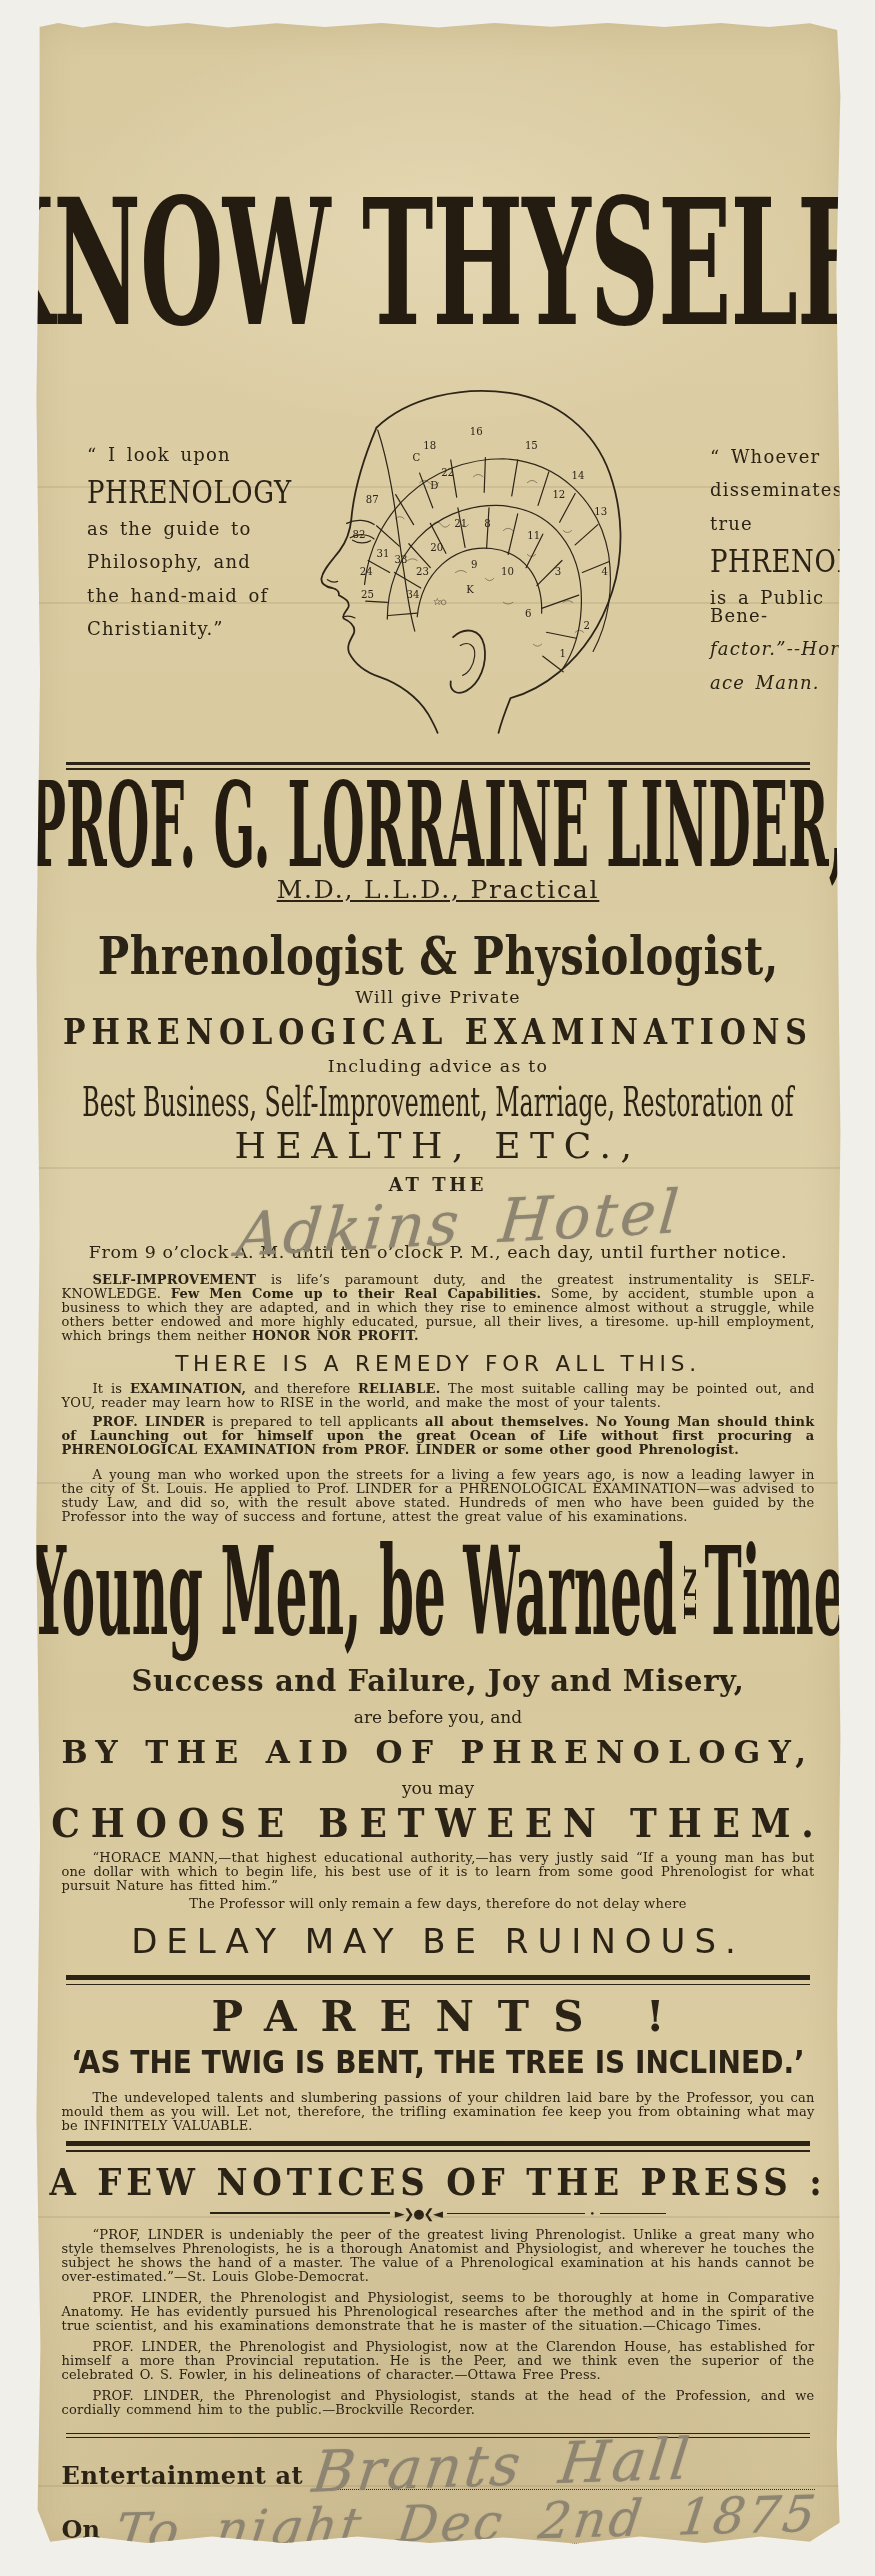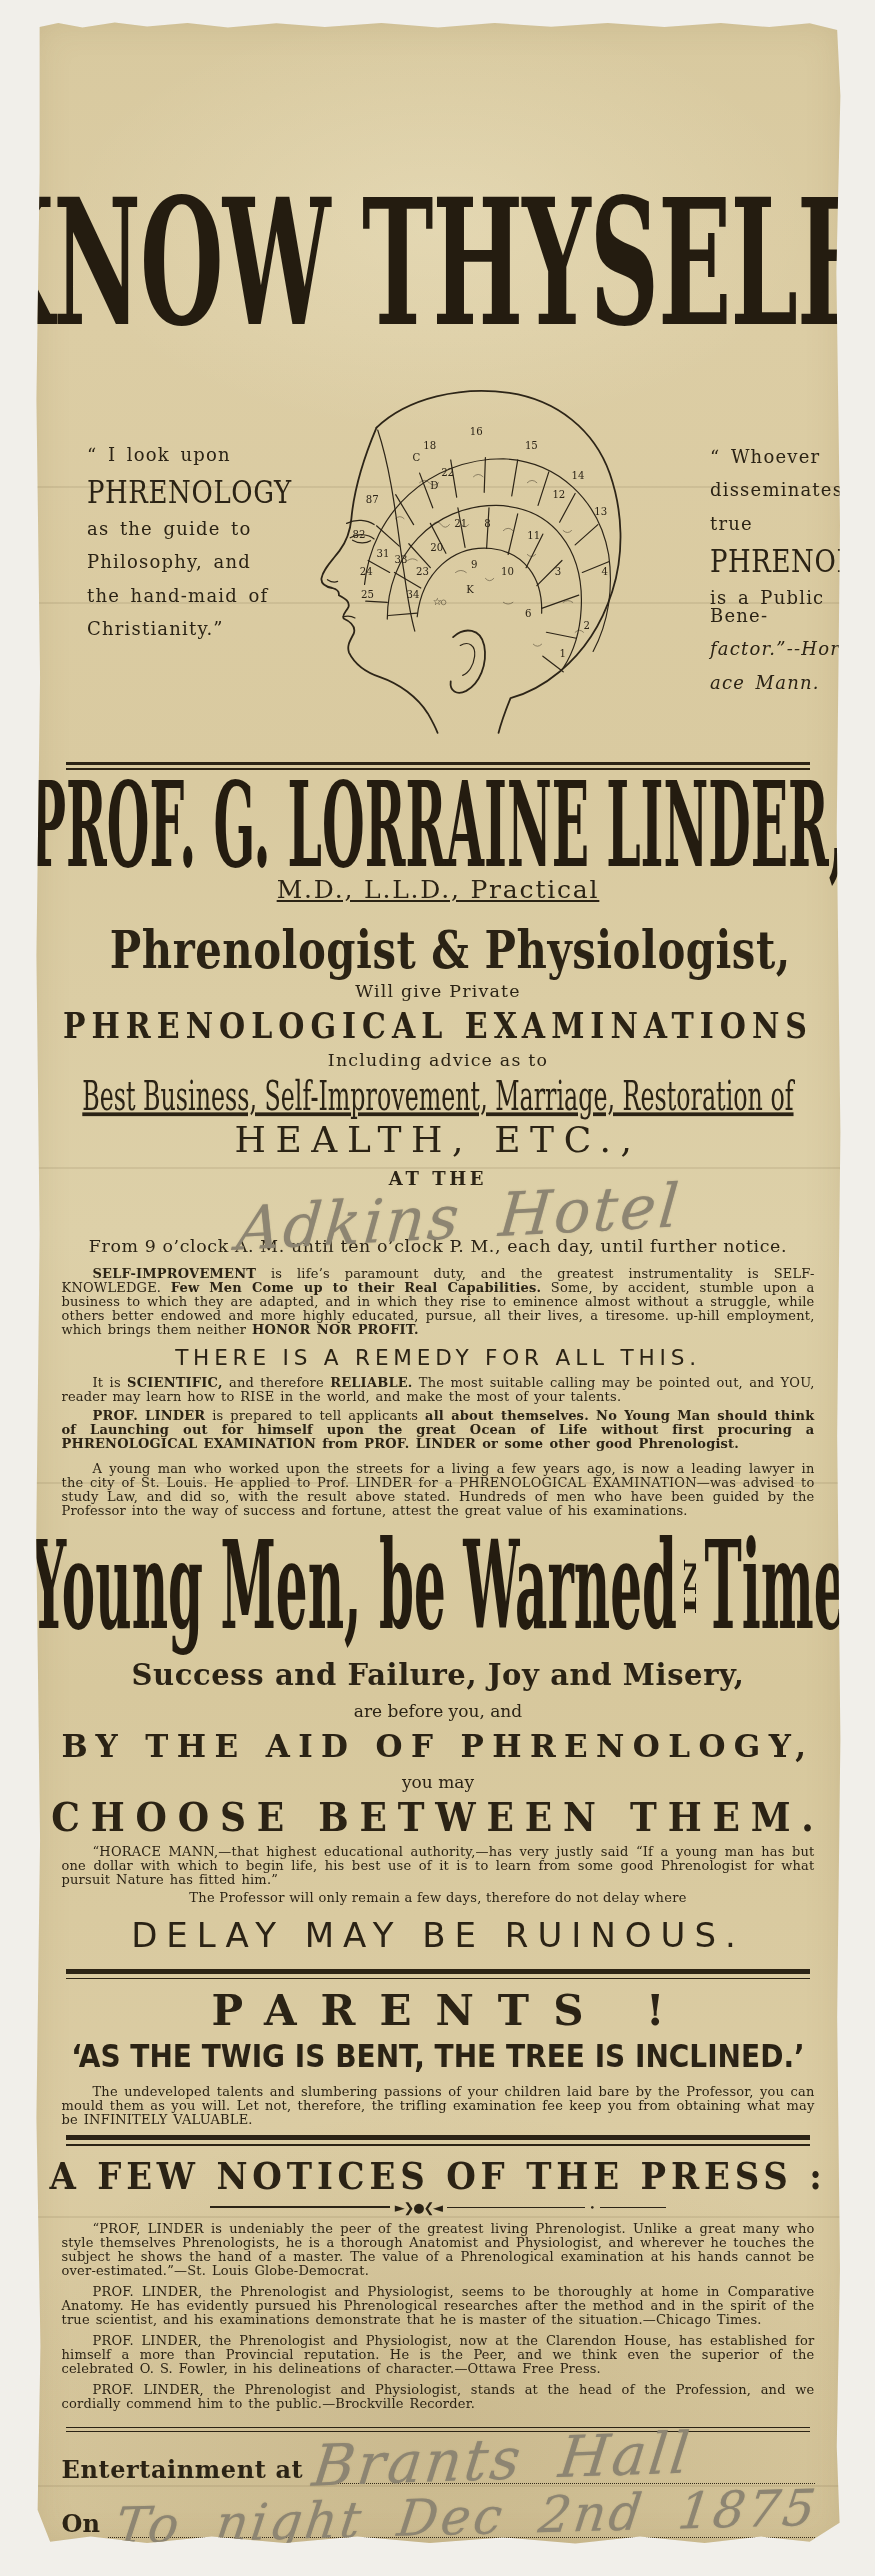--- a/index.html
+++ b/index.html
@@ -49,26 +49,26 @@
 
   .rule-pair { width:92%; margin:3.6px auto 0; }
   .rule-pair .r1 { height:2.4px; background:#2b2315; }
   .rule-pair .r2 { height:1.8px; background:#2b2315; margin-top:3.6px; }
   .rule-pair.heavy .r1 { height:4.8px; }
   .rule-pair.thin .r1 { height:1.2px; } .rule-pair.thin .r2 { height:1.2px; margin-top:3px; }
 
   .name-wrap { margin-top:6px; height:97px; }
   .name-inner { font-size:79px; transform:scale(0.62,1.5); color:#241c10; }
   .degrees { margin-top:2.4px; font-size:25px; letter-spacing:1.8px;text-decoration:underline; }
-  .prof-wrap { margin-top:18px; height:53px;justify-content:flex-end; }
+  .prof-wrap { margin-top:24px; height:53px; }
   .prof-inner { font-size:48px; transform:scale(0.87,1.1); letter-spacing:0.6px; }
   .small-lead { margin-top:6px; font-size:17.4px; letter-spacing:1.2px; }
   .exams-wrap { margin-top:7.2px; height:35px; }
   .exams-inner { font-size:30px; letter-spacing:6px; transform:scaleY(1.15); }
-  .best-wrap { margin-top:7.2px; height:37px;text-decoration:underline; }
+  .best-wrap { margin-top:7.2px; height:37px; }
   .best-inner { font-size:33px; transform:scale(0.72,1.25); }
   .health { margin-top:4.8px; font-size:36px; letter-spacing:9.6px; font-weight:normal; }
   .at-the { margin-top:8.4px; font-size:18px; font-weight:bold; letter-spacing:3.6px; }
 
   .handwriting { font-style:italic; color:#8d8572; letter-spacing:3px; word-spacing:15.6px;
     text-shadow:0 0 1.2px rgba(135,125,100,.55); white-space:nowrap; }
   .venue-hw { height:35px; margin-top:-6px; text-align:center; }
   .venue-hw .handwriting { display:inline-block; font-size:60px; transform:rotate(-3deg) skewX(-8deg) translateX(21px); }
 
   .hours { margin-top:18px; font-size:17.4px; letter-spacing:0.6px; }
@@ -286,21 +286,21 @@
   <div class="at-the center">AT THE</div>
   <div class="venue-hw">
     <span class="handwriting">Adkins Hotel</span>
   </div>
   <div class="hours center">From 9 o’clock A. M. until ten o’clock P. M., each day, until further notice.</div>
 
   <p class="para"><span class="bold-slab">SELF-IMPROVEMENT</span><span> is life’s paramount duty, and the greatest instrumentality is SELF-KNOWLEDGE.  </span><span class="bold-slab">Few Men Come up to their Real Capabilities.</span><span>  Some, by accident, stumble upon a business to which they are adapted, and in which they rise to eminence almost without a struggle, while others better endowed and more highly educated, pursue, all their lives, a tiresome. up-hill employment, which brings them neither </span><span class="bold-slab">HONOR NOR PROFIT.</span></p>
 
   <div class="remedy center sans-line">THERE IS A REMEDY FOR ALL THIS.</div>
 
-  <p class="para" style="margin-top:6px"><span>It is </span><span class="bold-slab">SCIENTIFIC,</span><span> and therefore </span><span class="bold-slab">RELIABLE.</span><span>  The most suitable calling may be pointed out, and YOU, reader may learn how to RISE in the world, and make the most of your talents.</span></p>
+  <p class="para" style="margin-top:6px"><span>It is </span><span class="bold-slab">EXAMINATION,</span><span> and therefore </span><span class="bold-slab">RELIABLE.</span><span>  The most suitable calling may be pointed out, and YOU, reader may learn how to RISE in the world, and make the most of your talents.</span></p>
 
   <p class="para" style="margin-top:4.8px"><span class="bold-slab">PROF. LINDER</span><span> is prepared to tell applicants </span><span class="bold-slab">all about themselves.  No Young Man should think of Launching out for himself upon the great Ocean of Life without first procuring a PHRENOLOGICAL EXAMINATION from PROF. LINDER or some other good Phrenologist.</span></p>
 
   <p class="para">A young man who worked upon the streets for a living a few years ago, is now a leading lawyer in the city of St. Louis.  He applied to Prof. LINDER for a PHRENOLOGICAL EXAMINATION—was advised to study Law, and did so, with the result above stated.  Hundreds of men who have been guided by the Professor into the way of success and fortune, attest the great value of his examinations.</p>
 
   <div class="warn-wrap xl-wrap">
     <span class="xl-inner warn-inner">
       <span>Young Men, be Warned</span>
       <span class="warn-in">IN</span>
       <span>Time</span>

